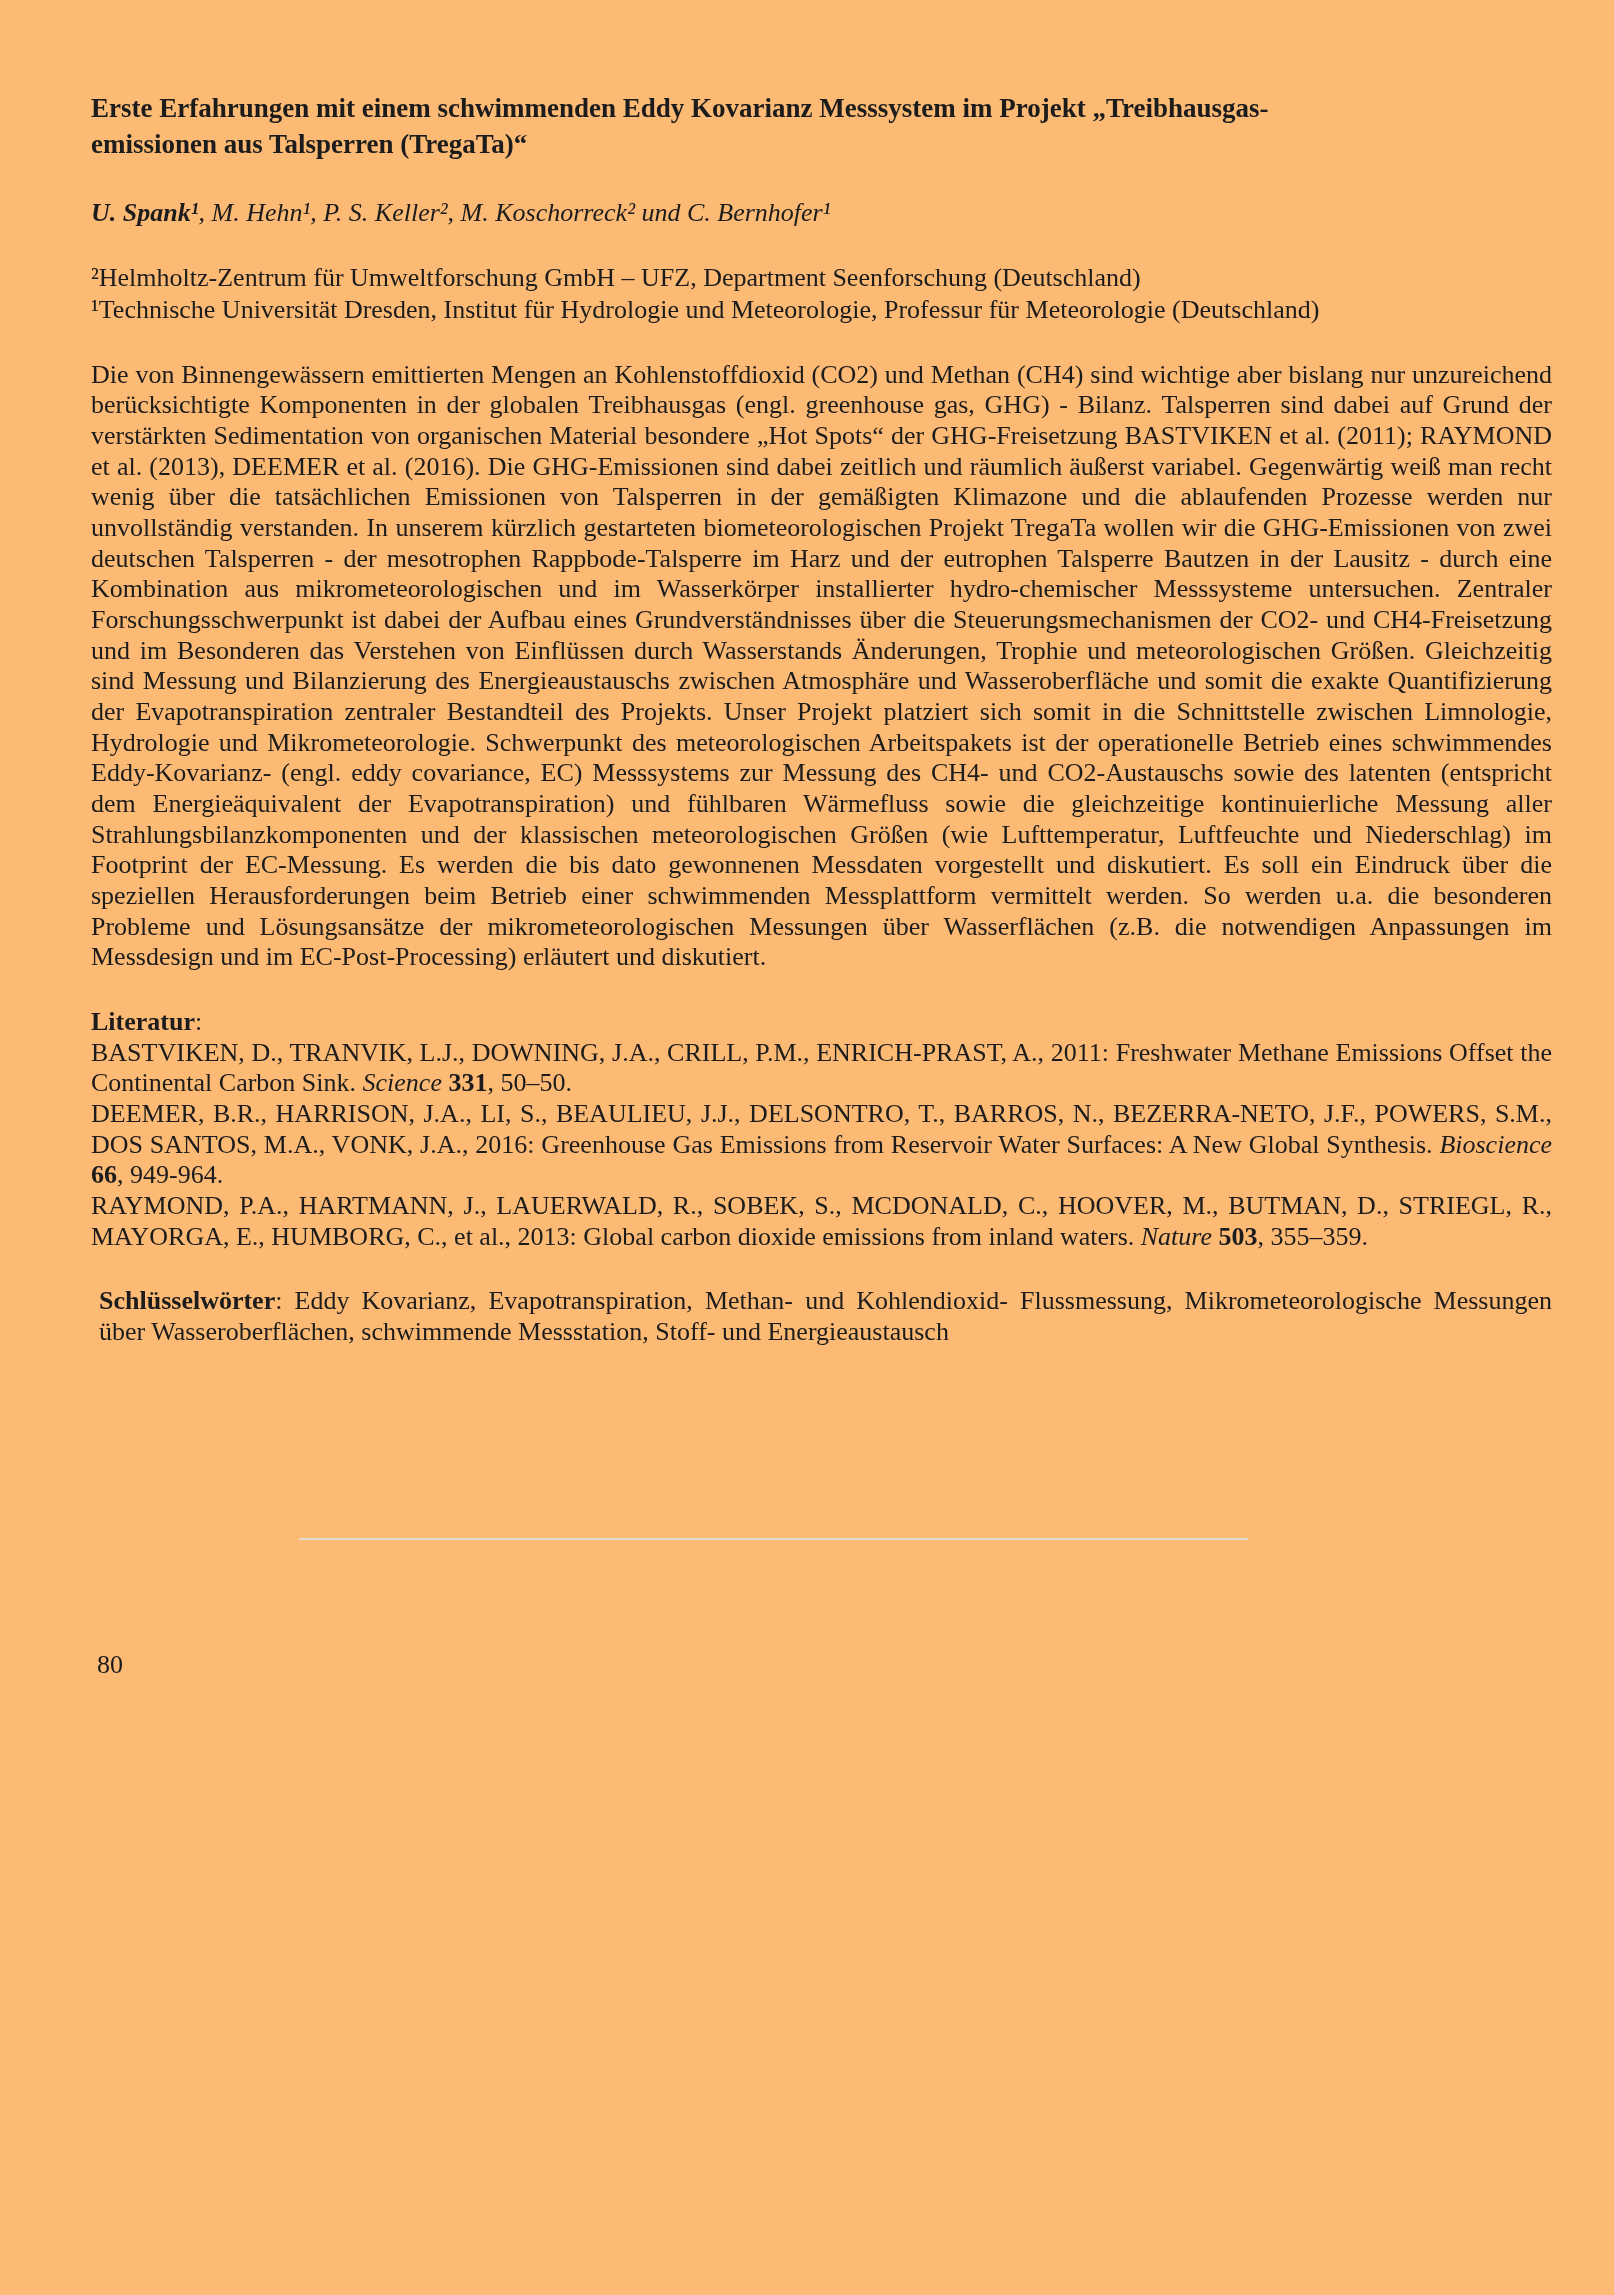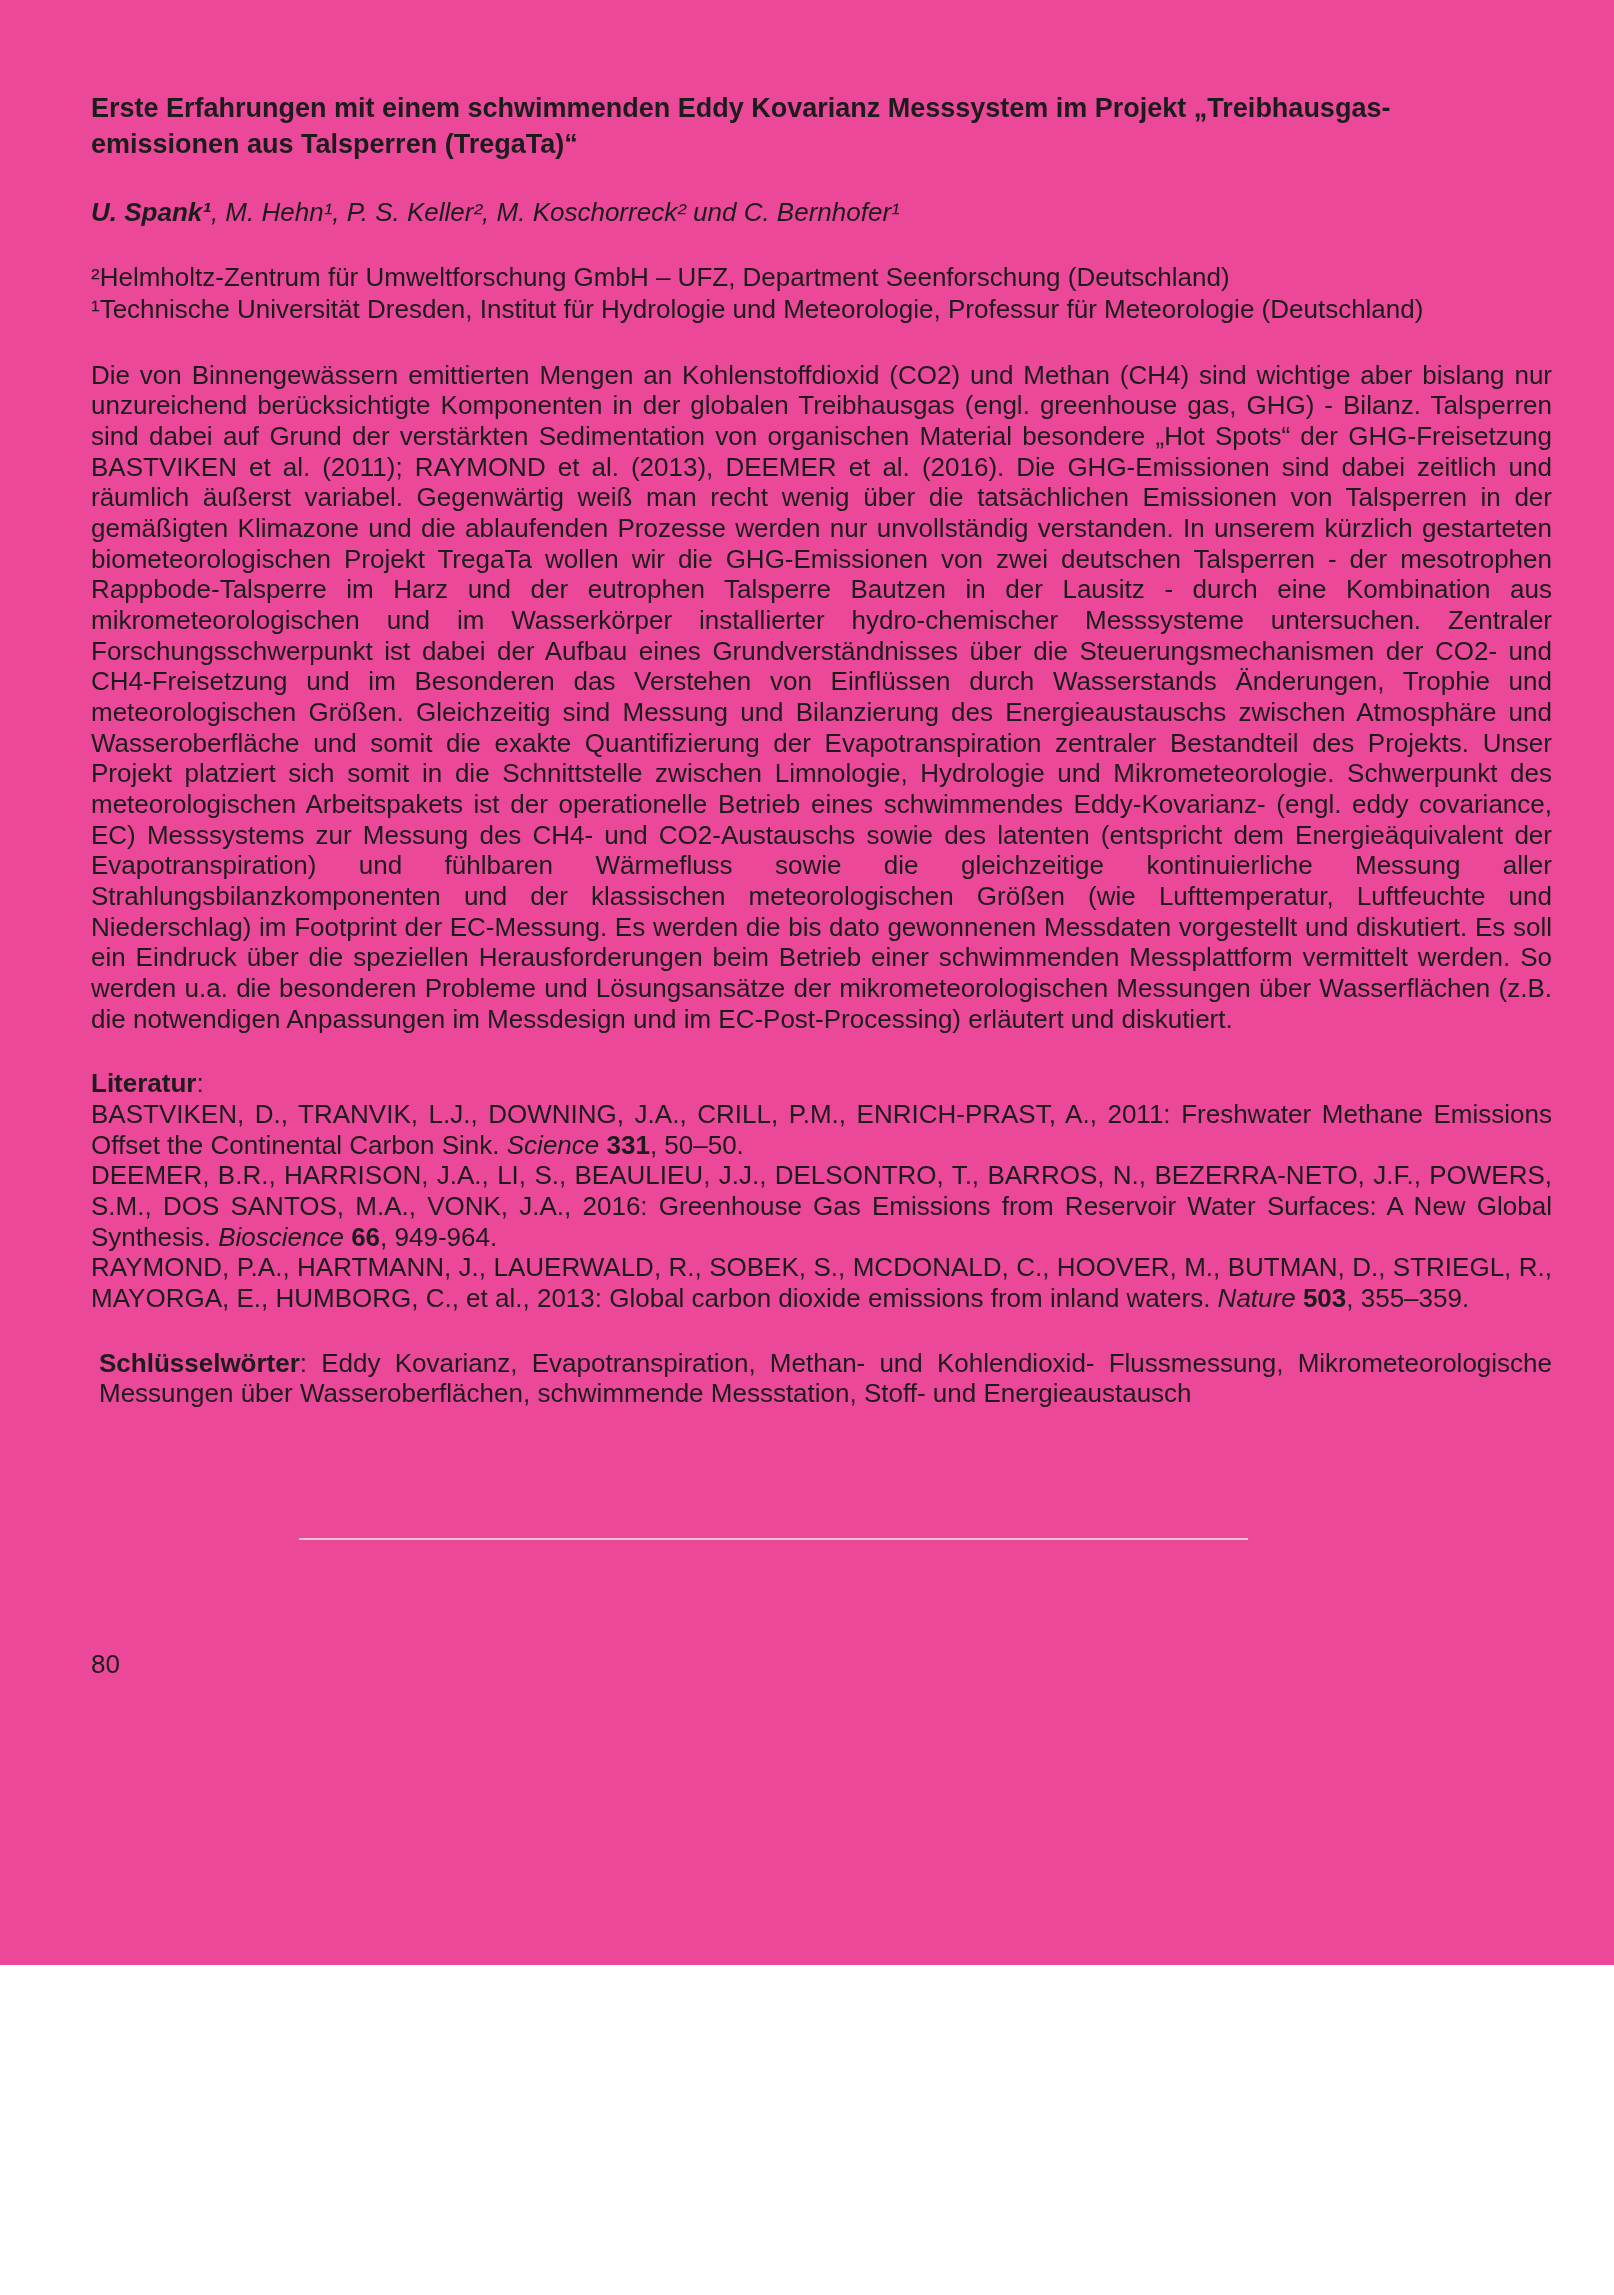--- a/index.html
+++ b/index.html
@@ -3,23 +3,23 @@
 <meta charset="utf-8">
 <style>
   html, body {
     margin: 0;
     padding: 0;
     background: #ffffff;
   }
   .page {
     position: relative;
     width: 1615px;
-    height: 1965px;
-    background: #ec4899;
-    font-family: Liberation Sans, sans-serif;
+    height: 2295px;
+    background: #fdba74;
+    font-family: Liberation Serif, serif;
     color: #1c1c1c;
     overflow: hidden;
   }
   .content {
     position: absolute;
     left: 91px;
     top: 90px;
     right: 63px;
   }
   .title {
@@ -73,21 +73,21 @@
     position: absolute;
     left: 299px;
     top: 1538px;
     width: 949px;
     height: 1.6px;
     background: #dddddd;
     opacity: 0.85;
   }
   .page-number {
     position: absolute;
-    left: 91px;
+    left: 97px;
     top: 1649px;
     font-size: 26px;
     line-height: 1.2;
   }
 </style>
 </head>
 <body>
 
 <div class="page">
   <div class="content">

